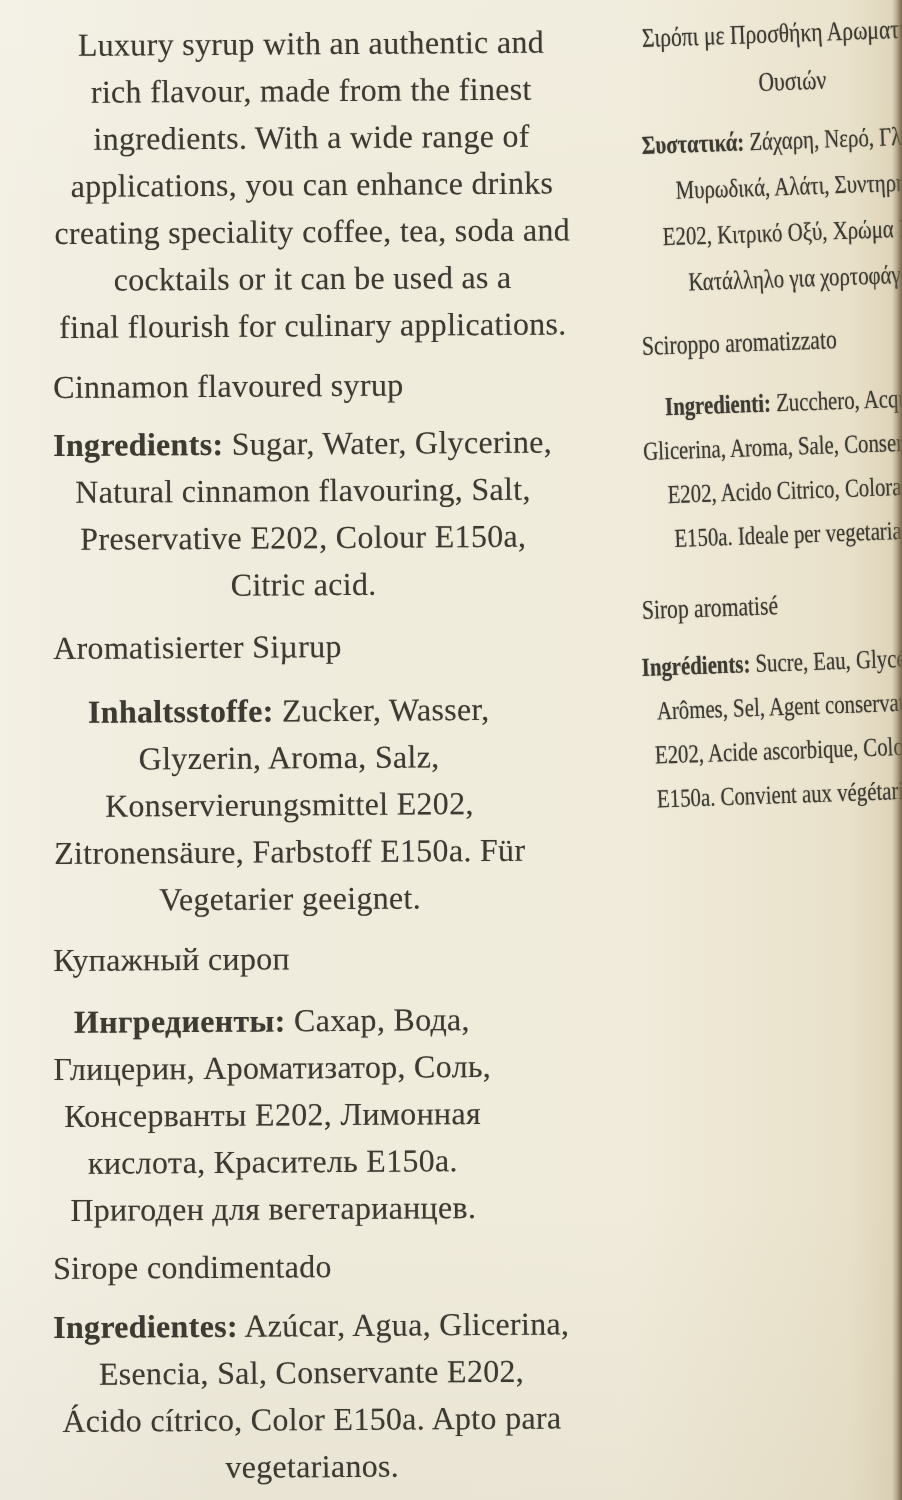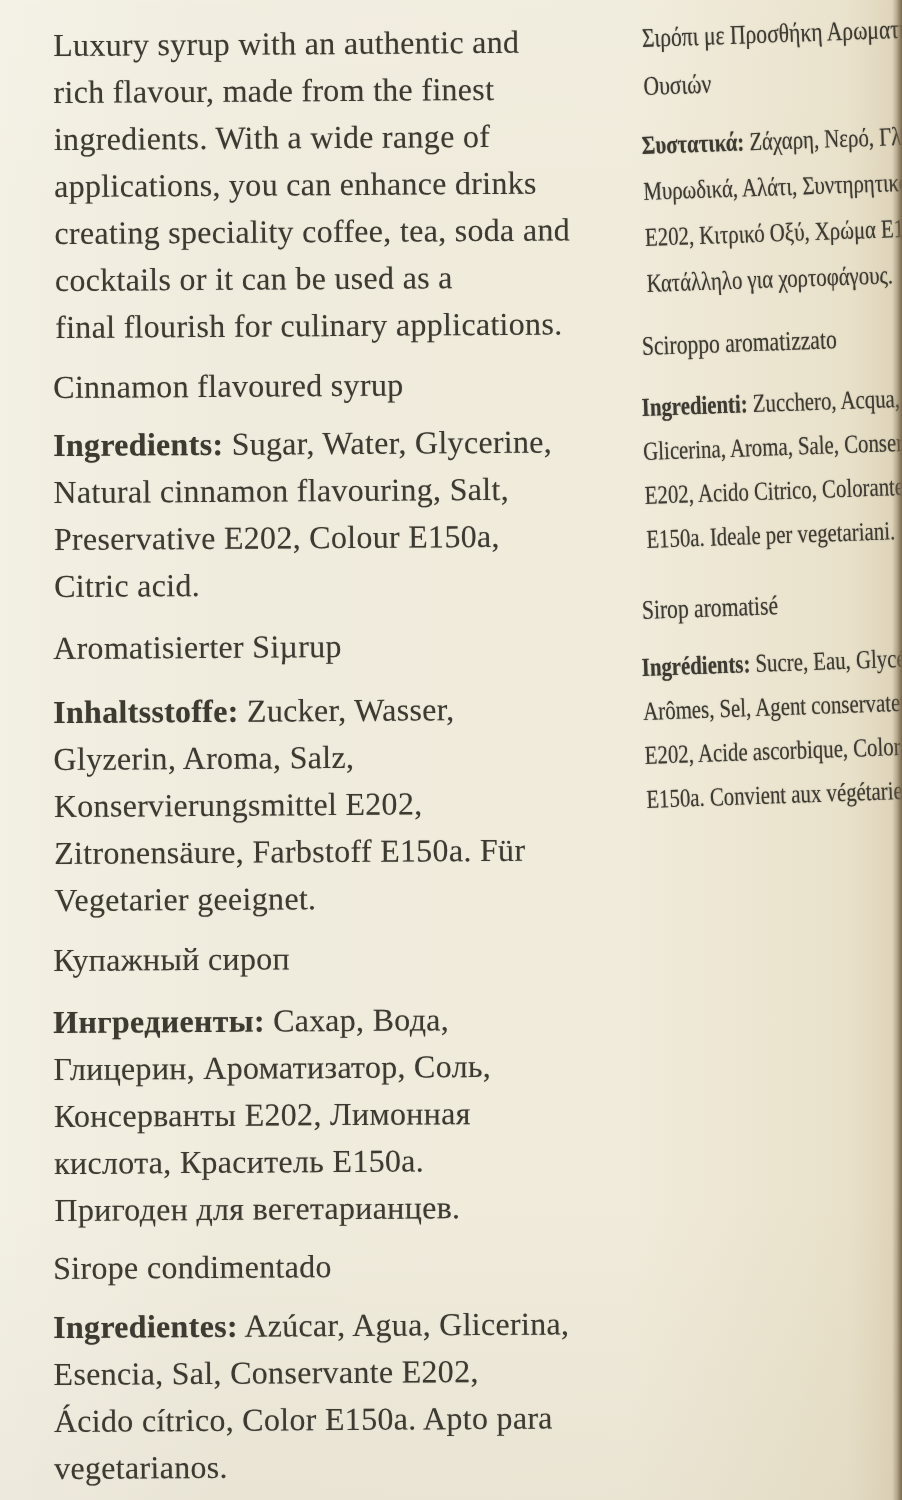--- a/index.html
+++ b/index.html
@@ -13,21 +13,21 @@
   }
   
   body::before {
     content: ""; position: absolute; inset: 0; z-index: 1; pointer-events: none;
     background:
       linear-gradient(90deg, rgba(255,255,255,0.20) 0%, rgba(255,255,255,0) 25%,
         rgba(240,230,200,0.10) 70%, rgba(214,196,152,0.28) 94%, rgba(190,170,125,0.40) 100%),
       linear-gradient(180deg, rgba(255,255,255,0.10) 0%, rgba(0,0,0,0) 15%,
         rgba(0,0,0,0.00) 80%, rgba(120,105,75,0.06) 100%);
   }
-  .col { position: absolute; inset: 0; z-index: 2; }
+  .col { position: absolute; inset: 0; z-index: 2; text-align: center; }
   .blk { position: absolute; white-space: nowrap; }
   .line { white-space: nowrap; }
 
   
   .l-blk {
     left: 53px; font-size: 32px; line-height: 47px; letter-spacing: 0.3px;
     transform: rotate(-0.4deg); transform-origin: 0 0;
     text-shadow: 0 0 1px rgba(61,58,50,0.40);
   }
   .l-head { font-size: 32px; }

